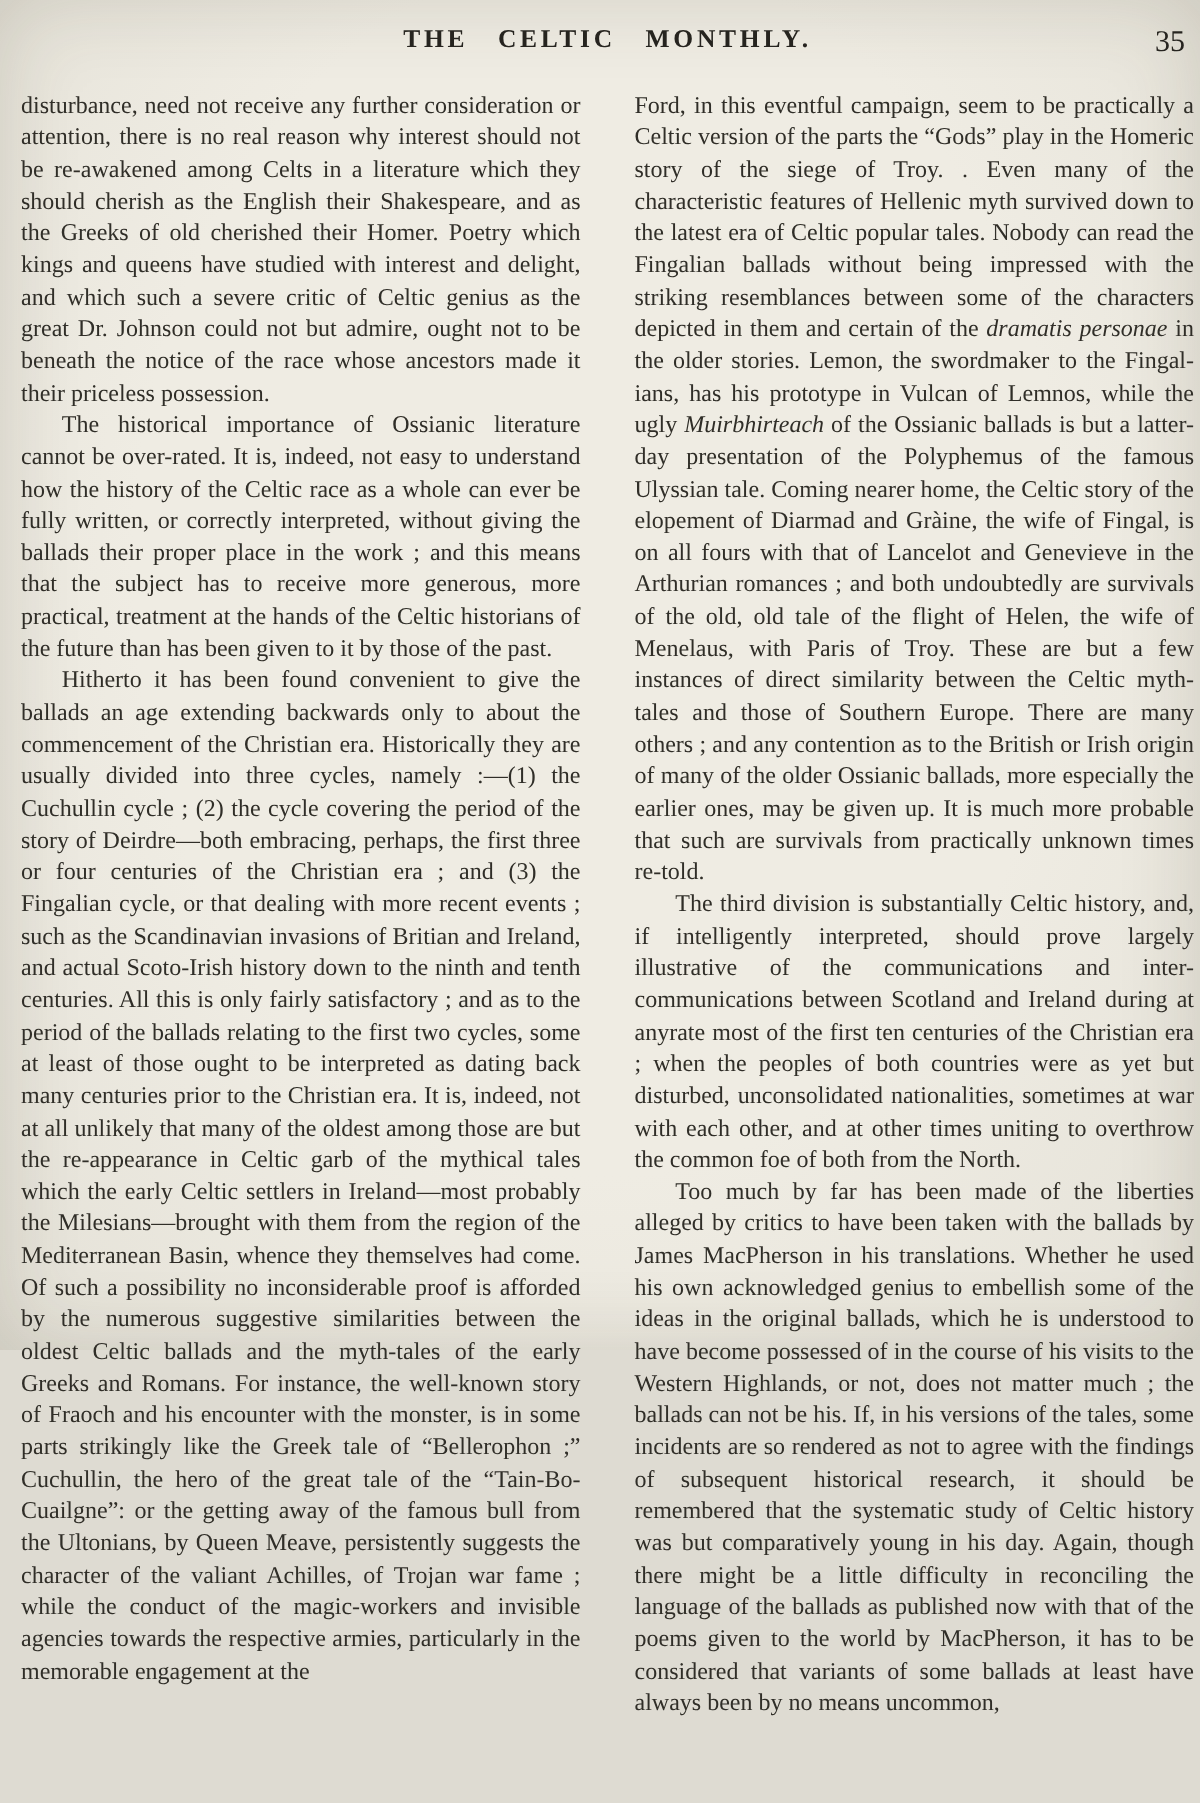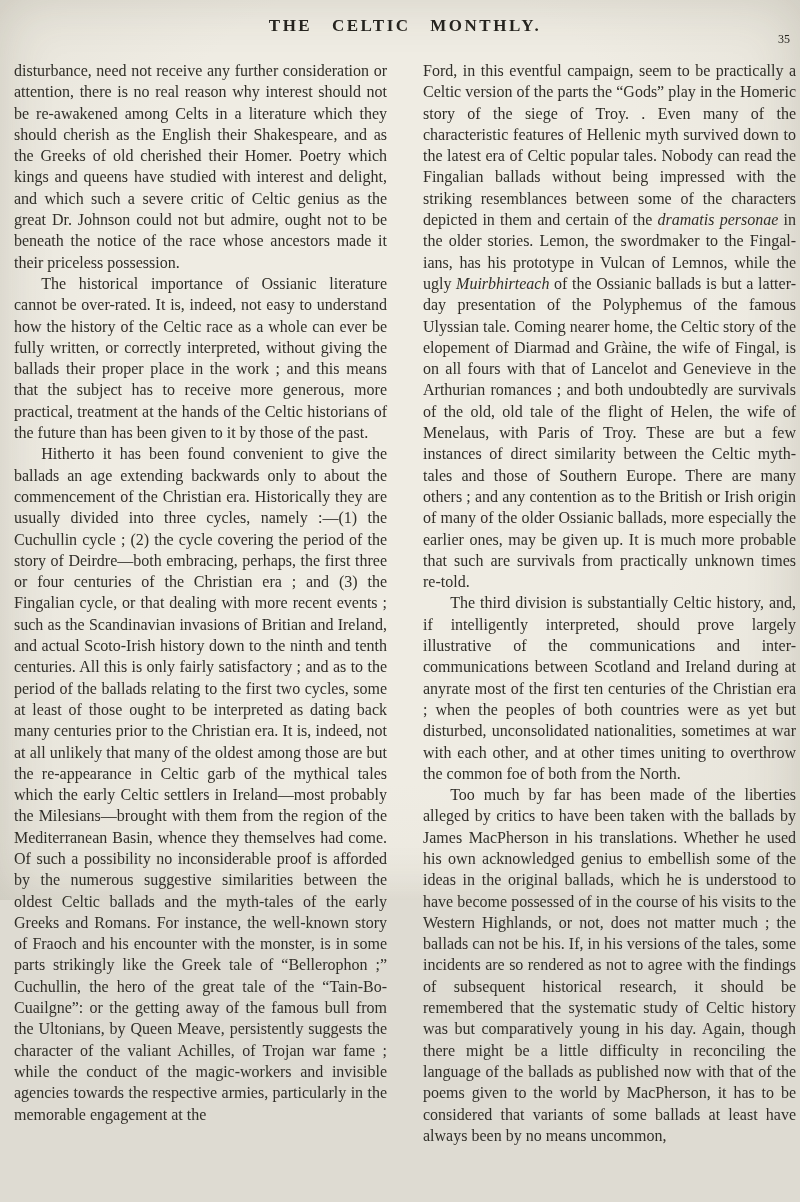--- a/index.html
+++ b/index.html
@@ -33,22 +33,22 @@
     text-align: center;
     font-weight: bold;
     font-size: 17px;
     letter-spacing: 2.5px;
     word-spacing: 13px;
     color: #26241f;
   }
   .page-number {
     position: absolute;
     right: 8px;
-    top: 16px;
-    font-size: 12px;
+    top: 1px;
+    font-size: 20px;
     color: #26241f;
     text-align: right;
   }
   .body-columns {
     display: flex;
     gap: 36px;
     margin-top: 18px;
     padding: 0 2px;
   }
   .column {

